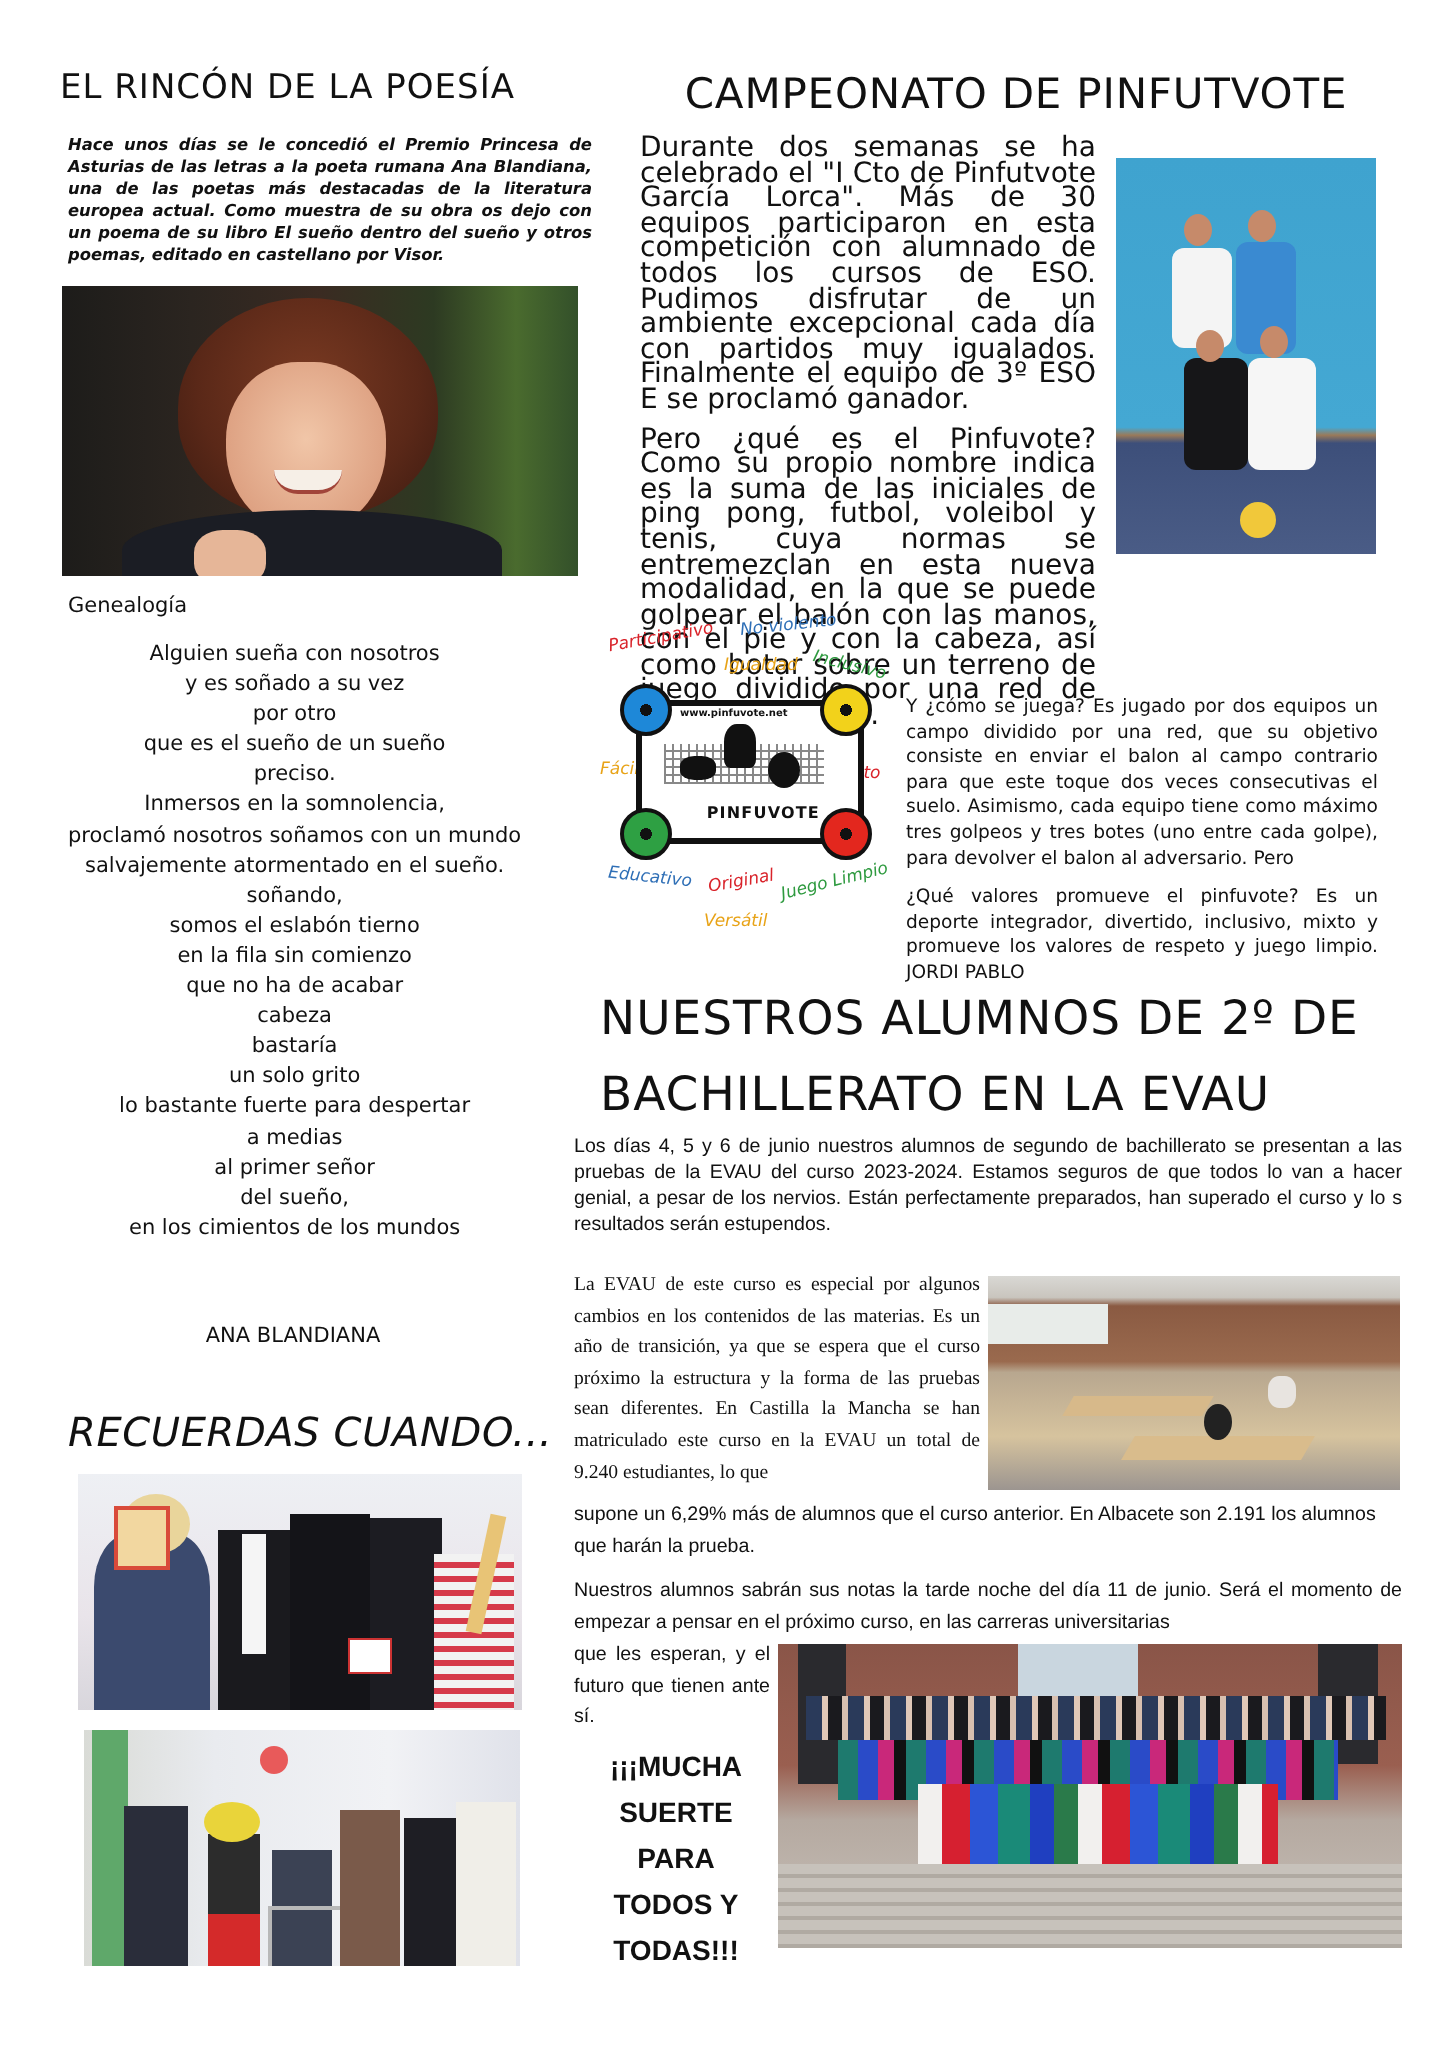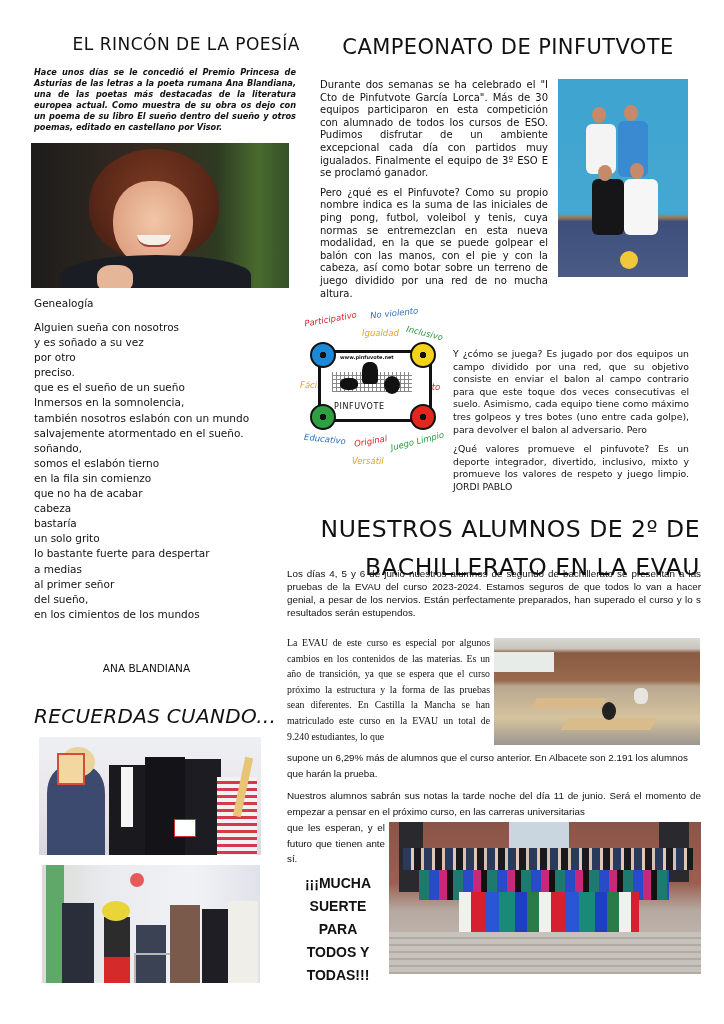--- a/index.html
+++ b/index.html
@@ -1,31 +1,31 @@
 <!DOCTYPE html>
 <html><head>
 <meta charset="utf-8">
 <style>
   html, body { margin:0; padding:0; background:#ffffff; }
   body { width:724px; height:1024px; position:relative; overflow:hidden; font-family:"DejaVu Sans", sans-serif; color:#111; }
   .abs { position:absolute; }
-  .h-poesia { left:30px; top:34px; width:270px; text-align:right; font-size:17px; letter-spacing:0.5px; font-family:"DejaVu Sans", sans-serif; }
+  .h-poesia { left:30px; top:34px; width:270px; text-align:left; font-size:17px; letter-spacing:0.5px; font-family:"DejaVu Sans", sans-serif; }
   .intro { left:34px; top:67px; width:262px; font-size:8.2px; line-height:11px; font-style:italic; text-align:justify; font-family:"DejaVu Sans", sans-serif;font-weight:bold; }
   .photo { position:absolute; overflow:hidden; }
   .poem-title { left:34px; top:297px; font-size:10.5px; }
-  .poem { left:34px; top:320px; font-size:10.5px; line-height:15.1px; }
+  .poem { left:34px; top:320px; font-size:10.5px; line-height:15.1px;text-align:center; }
   .poem div { white-space:nowrap; }
   .author { left:34px; top:662px; width:225px; text-align:center; font-size:10.5px; }
   .h-recuerdas { left:34px; top:704px; font-size:20px; font-style:italic; letter-spacing:0.3px; }
   .h-pinf { left:318px; top:35px; width:380px; text-align:center; font-size:21px; letter-spacing:0.4px; }
-  .pinf-text { left:320px; top:79px; width:228px; font-size:10px; line-height:12.6px; text-align:justify; }
+  .pinf-text { left:320px; top:68px; width:228px; font-size:14px; line-height:12.6px; text-align:justify; }
   .pinf-text p { margin:0 0 7px 0; }
   .pinf-text2 { left:453px; top:304px; width:236px; font-size:9.3px; line-height:12.6px; text-align:justify;margin-top:44px; }
   .pinf-text2 p { margin:0 0 7px 0; }
-  .h-evau { left:300px; top:490px; width:400px; text-align:right; font-size:23.5px; line-height:38px; letter-spacing:0.5px;margin-top:20px; }
+  .h-evau { left:300px; top:490px; width:400px; text-align:left; font-size:23.5px; line-height:38px; letter-spacing:0.5px; }
   .evau-p1 { left:287px; top:567px; width:414px; font-size:9.8px; line-height:13.1px; text-align:justify; font-family:"Liberation Sans", sans-serif; }
   .evau-p2 { left:287px; top:635px; width:203px; font-size:9.8px; line-height:15.6px; text-align:justify; font-family:Liberation Serif, serif; }
   .evau-p2b { left:287px; top:750px; width:414px; font-size:9.8px; line-height:15.6px; font-family:"Liberation Sans", sans-serif; }
   .evau-p3 { left:287px; top:788px; width:414px; font-size:9.8px; line-height:15.6px; text-align:justify; font-family:"Liberation Sans", sans-serif; }
   .evau-p3b { left:287px; top:820px; width:98px; font-size:9.8px; line-height:15.6px; text-align:justify; font-family:"Liberation Sans", sans-serif; }
   .suerte { left:288px; top:872px; width:100px; text-align:center; font-size:14px; font-weight:bold; line-height:23px; font-family:"Liberation Sans", sans-serif; }
   .logo-word { position:absolute; font-family:"DejaVu Sans", sans-serif; font-size:8.5px; font-style:italic; white-space:nowrap; }
 </style>
 </head>
 <body>
@@ -39,24 +39,24 @@
   <div style="position:absolute; left:106px; top:92px; width:34px; height:10px; border-radius:0 0 20px 20px; background:#f6efe7; border-bottom:2px solid #a1453a;"></div>
   <div style="position:absolute; left:30px; top:112px; width:190px; height:40px; border-radius:50% 50% 0 0; background:#1b1d24;"></div>
   <div style="position:absolute; left:66px; top:122px; width:36px; height:28px; border-radius:40%; background:#e6b698;"></div>
 </div>
 
 <div class="abs poem-title">Genealogía</div>
 <div class="abs poem" id="poem">
     <div>Alguien sueña con nosotros</div>
     <div>y es soñado a su vez</div>
     <div>por otro</div>
+    <div>que es el sueño de un sueño</div>
     <div>preciso.</div>
-    <div>que es el sueño de un sueño</div>
     <div>Inmersos en la somnolencia,</div>
-    <div>también nosotros eslabón con un mundo</div>
+    <div>proclamó nosotros soñamos con un mundo</div>
     <div>salvajemente atormentado en el sueño.</div>
     <div>soñando,</div>
     <div>somos el eslabón tierno</div>
     <div>en la fila sin comienzo</div>
     <div>que no ha de acabar</div>
     <div>cabeza</div>
     <div>bastaría</div>
     <div>un solo grito</div>
     <div>lo bastante fuerte para despertar</div>
     <div>a medias</div>
@@ -124,21 +124,21 @@
   <div class="logo-word" style="left:58px; top:130px; color:#d9232a; transform:rotate(-10deg);">Original</div>
   <div class="logo-word" style="left:94px; top:130px; color:#2e9a3f; transform:rotate(-14deg);">Juego Limpio</div>
   <div class="logo-word" style="left:56px; top:150px; color:#e8a317;">Versátil</div>
 
   <div style="position:absolute; left:22px; top:44px; width:108px; height:66px; border:3px solid #111; border-radius:10px; background:#fff;"></div>
   <div style="position:absolute; left:36px; top:66px; width:80px; height:20px; background:repeating-linear-gradient(90deg,#888 0 1px,transparent 1px 4px),repeating-linear-gradient(0deg,#888 0 1px,transparent 1px 4px);"></div>
   <div style="position:absolute; left:44px; top:48px; font-size:5px; font-weight:bold;">www.pinfuvote.net</div>
   <div style="position:absolute; left:66px; top:56px; width:16px; height:22px; background:#111; border-radius:40% 40% 20% 20%;"></div>
   <div style="position:absolute; left:44px; top:72px; width:18px; height:12px; background:#111; border-radius:40%;"></div>
   <div style="position:absolute; left:88px; top:70px; width:16px; height:18px; background:#111; border-radius:50%;"></div>
-  <div style="position:absolute; left:38px; top:96px; width:76px; text-align:left; font-size:8px; font-weight:normal; letter-spacing:0.6px;">PINFUVOTE</div>
+  <div style="position:absolute; left:38px; top:96px; width:76px; text-align:right; font-size:8px; font-weight:bold; letter-spacing:0.6px;">PINFUVOTE</div>
   <div style="position:absolute; left:14px; top:36px; width:22px; height:22px; border-radius:50%; background:radial-gradient(circle,#111 0 3px,#1e88d8 3px); border:2px solid #111;"></div>
   <div style="position:absolute; left:114px; top:36px; width:22px; height:22px; border-radius:50%; background:radial-gradient(circle,#111 0 3px,#f2d21b 3px); border:2px solid #111;"></div>
   <div style="position:absolute; left:14px; top:98px; width:22px; height:22px; border-radius:50%; background:radial-gradient(circle,#111 0 3px,#2ea043 3px); border:2px solid #111;"></div>
   <div style="position:absolute; left:114px; top:98px; width:22px; height:22px; border-radius:50%; background:radial-gradient(circle,#111 0 3px,#e3271e 3px); border:2px solid #111;"></div>
 </div>
 
 <div class="abs pinf-text2">
   <p>Y ¿cómo se juega? Es jugado por dos equipos un campo dividido por una red, que su objetivo consiste en enviar el balon al campo contrario para que este toque dos veces consecutivas el suelo. Asimismo, cada equipo tiene como máximo tres golpeos y tres botes (uno entre cada golpe), para devolver el balon al adversario. Pero</p>
   <p>¿Qué valores promueve el pinfuvote? Es un deporte integrador, divertido, inclusivo, mixto y promueve los valores de respeto y juego limpio. JORDI PABLO</p>
 </div>

